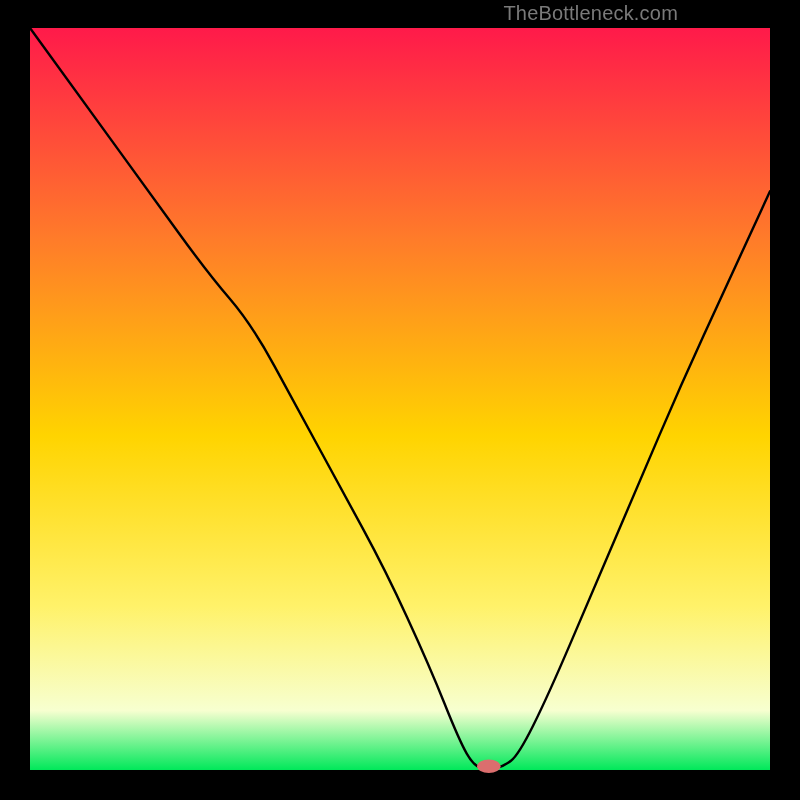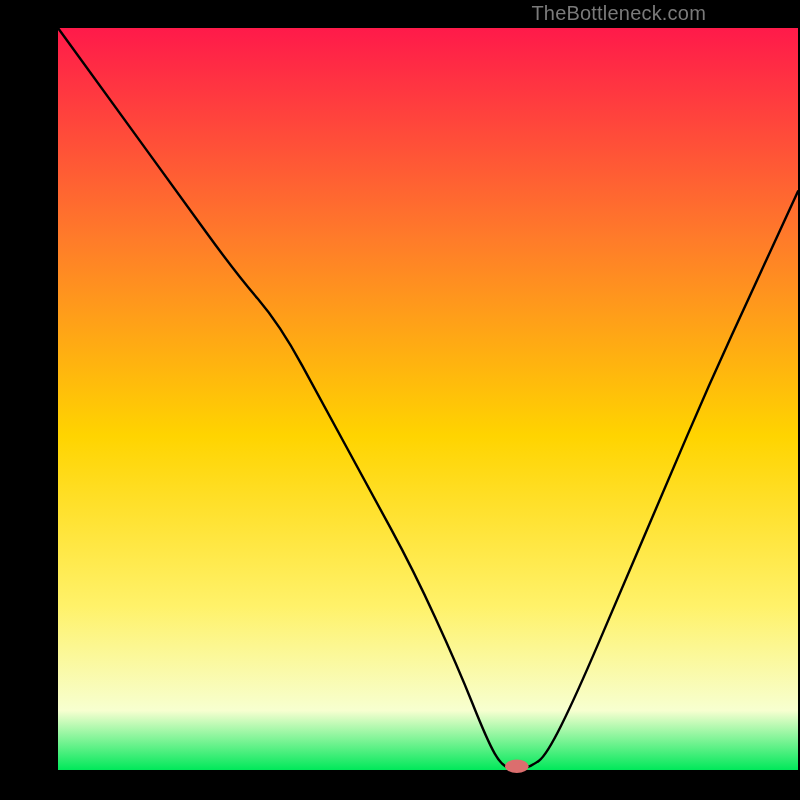--- a/index.html
+++ b/index.html
@@ -9,21 +9,20 @@
     height: 800px;
     background: #000;
     overflow: hidden;
     font-family: Arial, Helvetica, sans-serif;
   }
   .frame {
     position: relative;
     width: 688px;
     height: 800px;
     background: #000;
-    margin-left: 28px;
   }
   .watermark {
     position: absolute;
     top: 2px;
     right: 10px;
     color: #7a7a7a;
     font-size: 20px;
     font-weight: 500;
     letter-spacing: 0.2px;
     z-index: 10;

